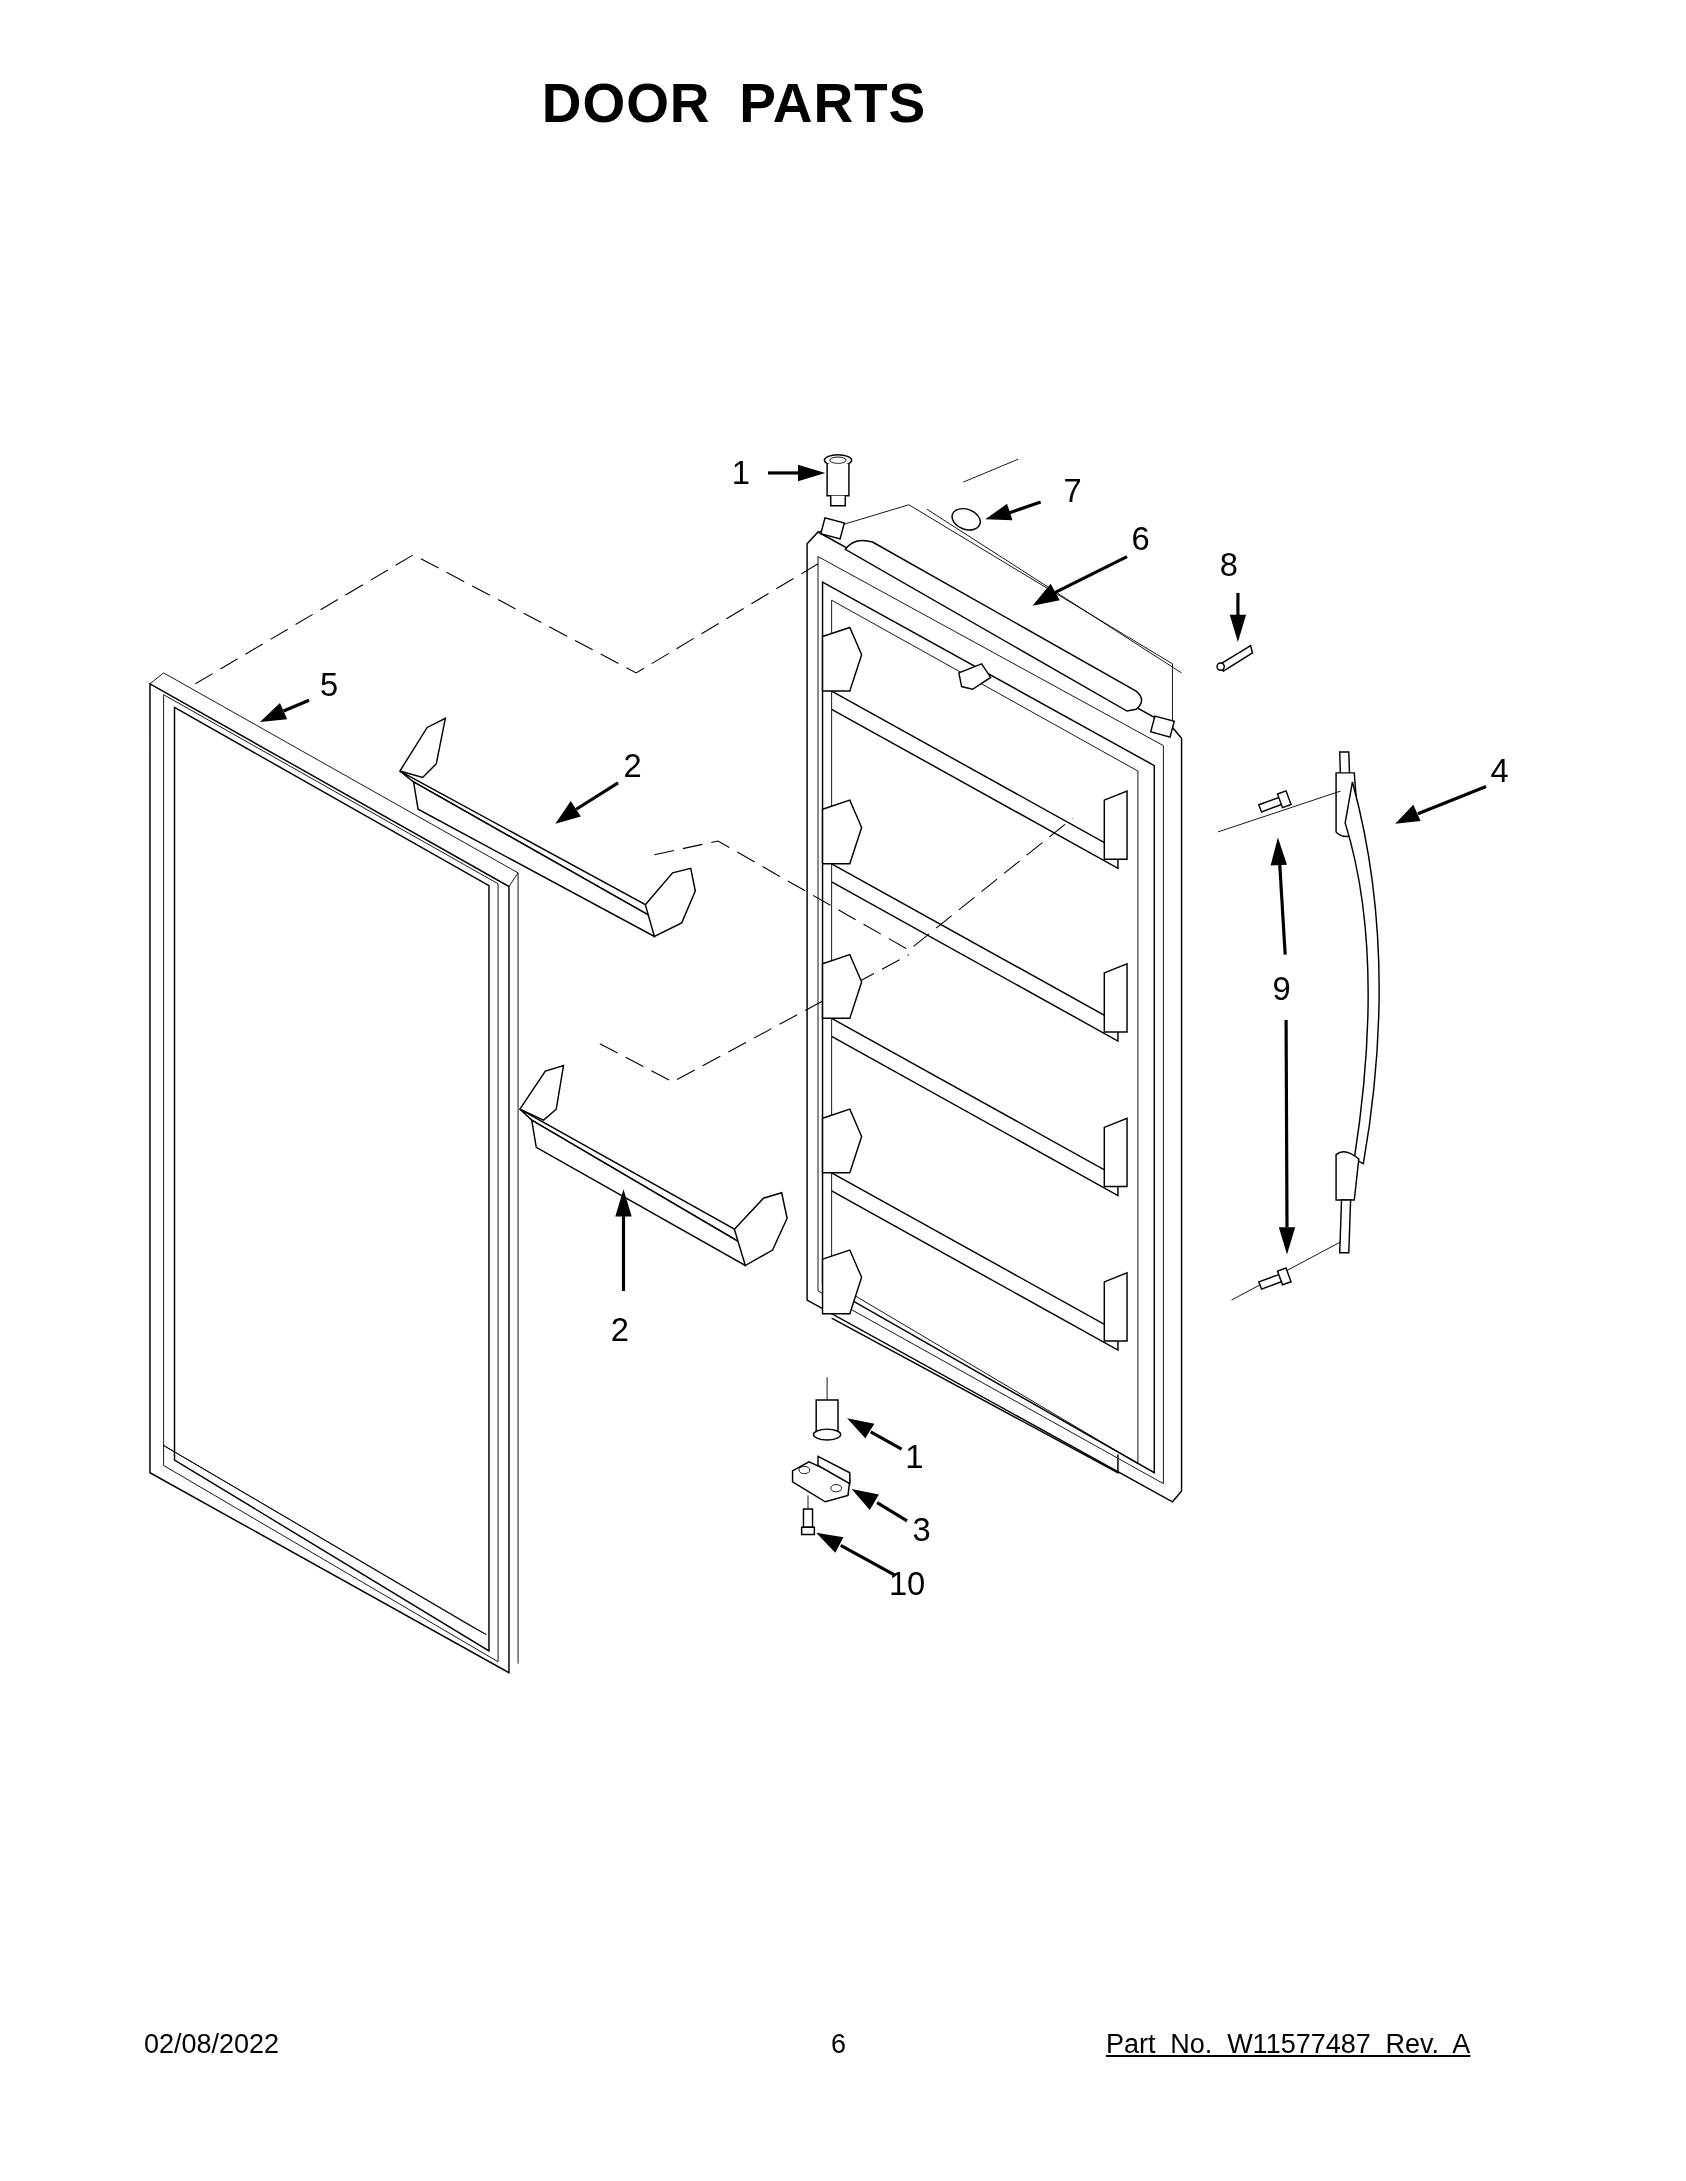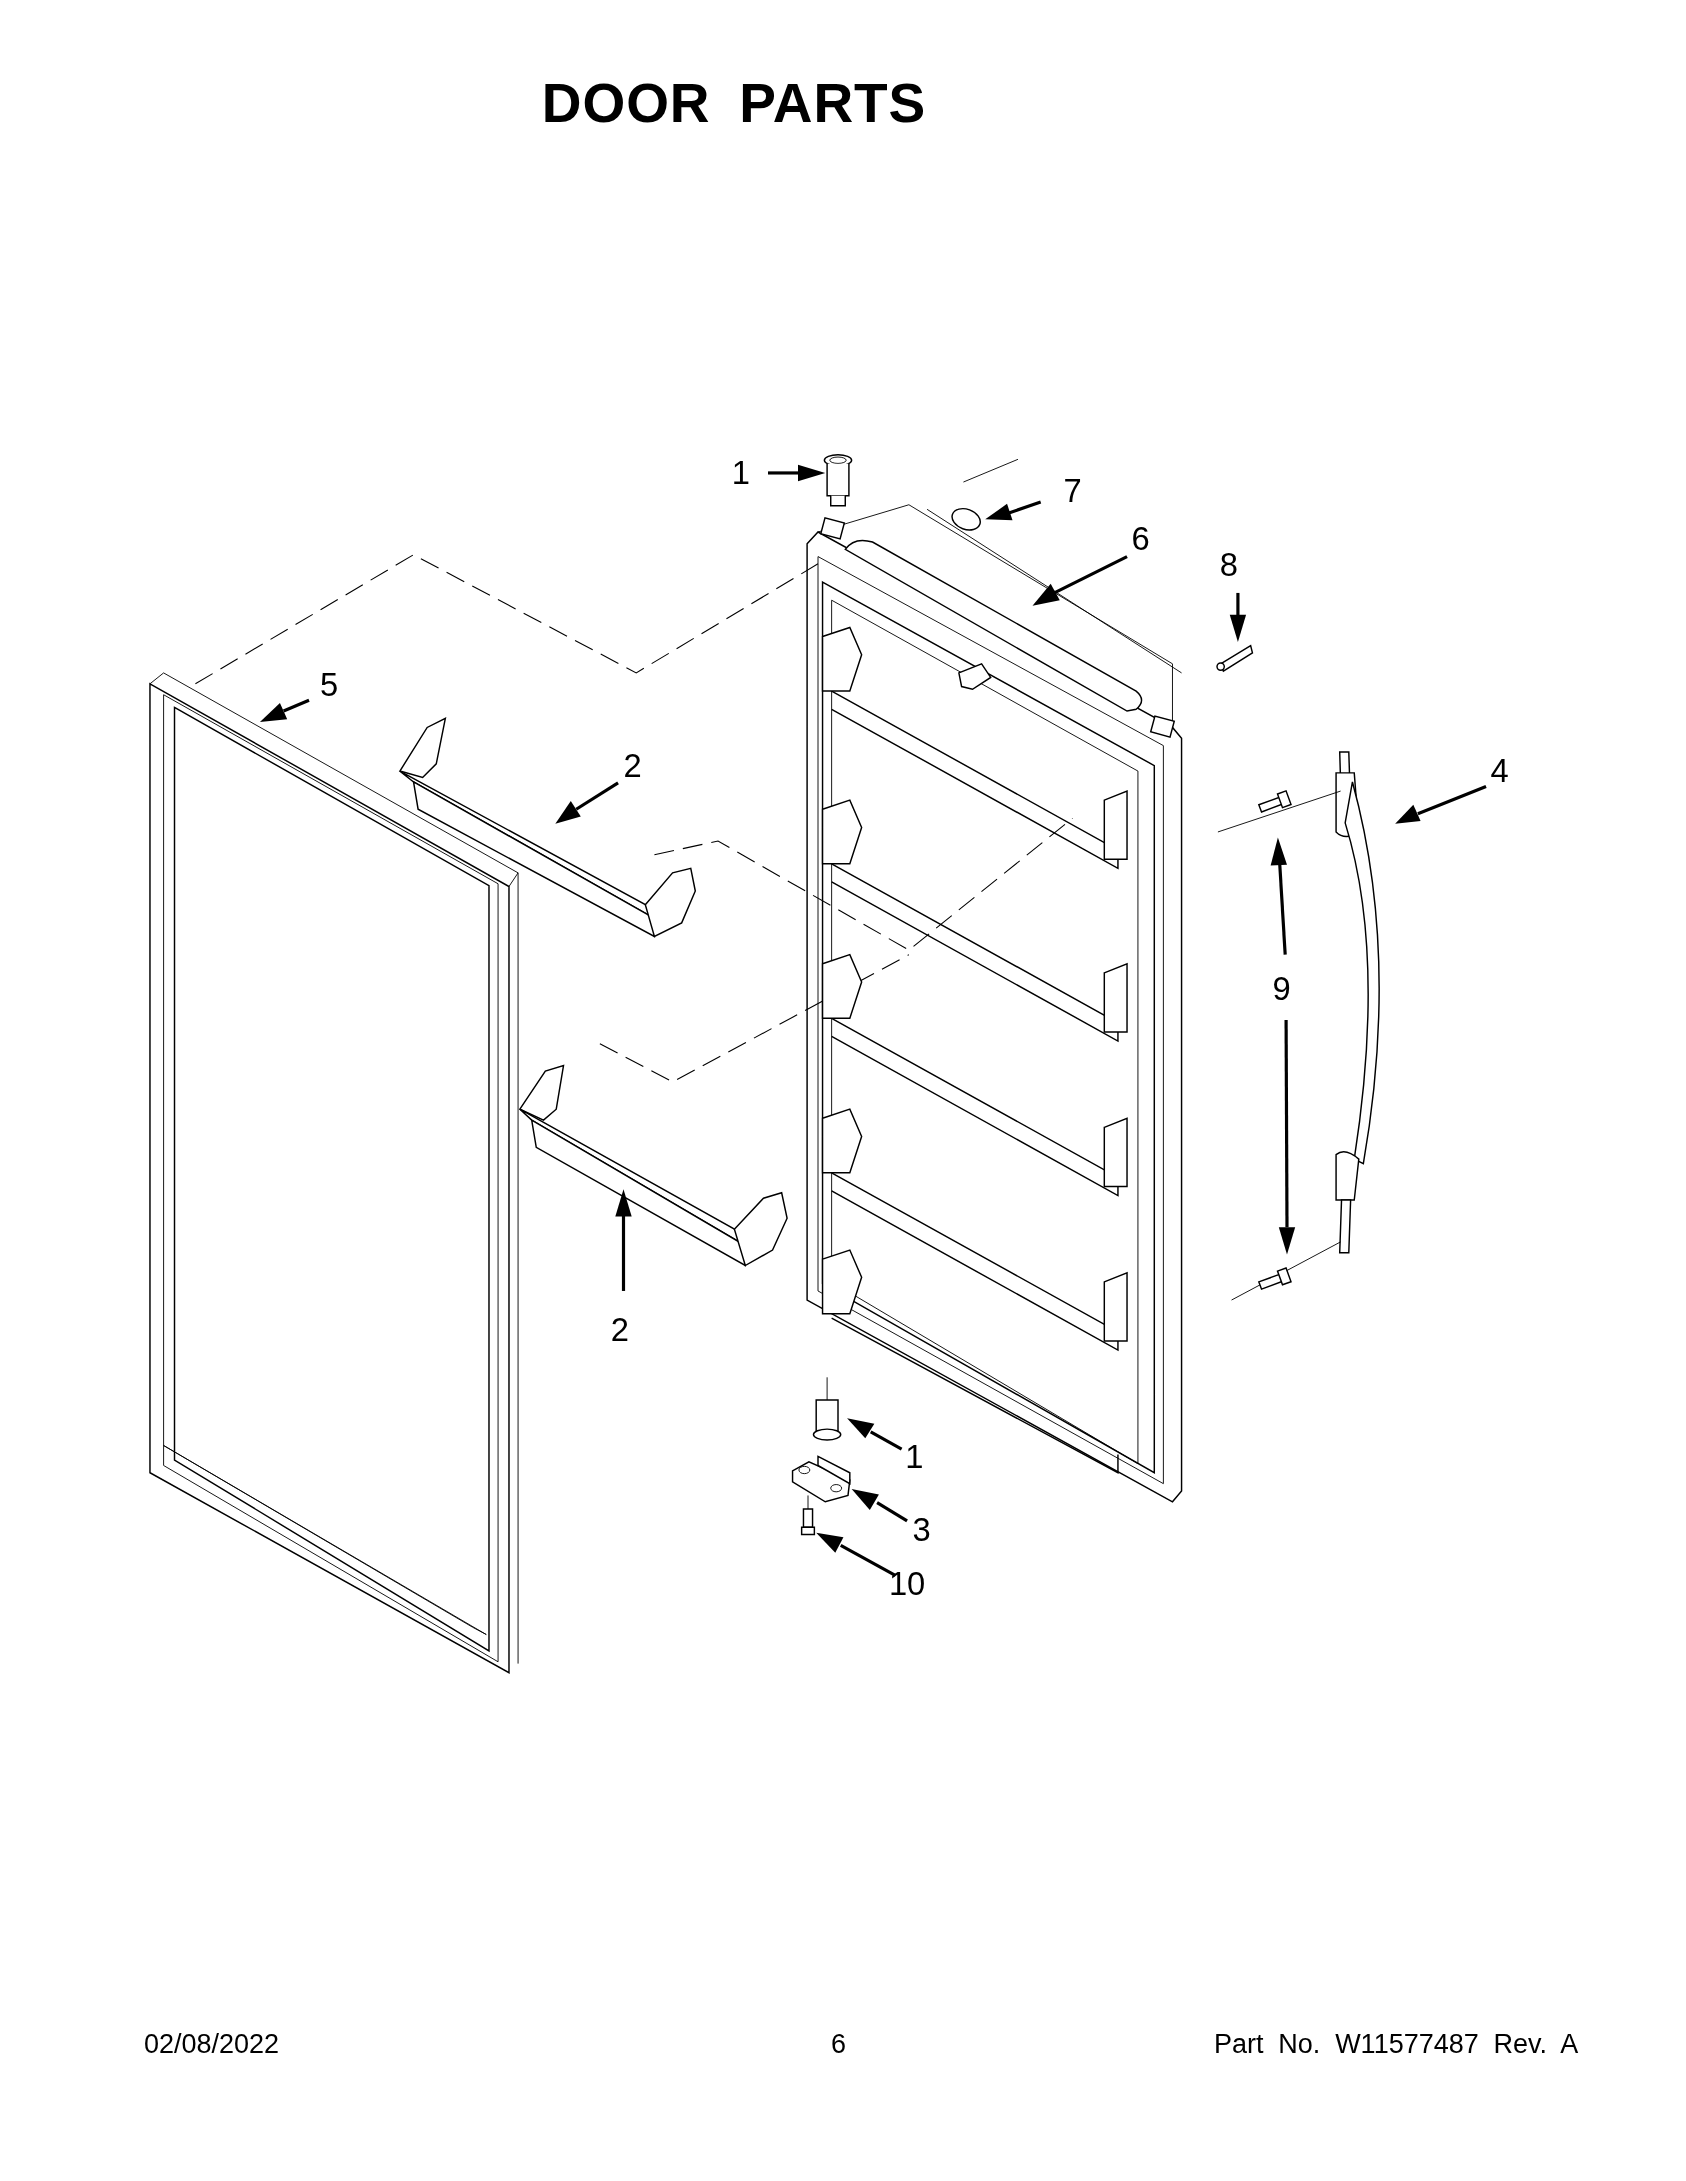--- a/index.html
+++ b/index.html
@@ -3,21 +3,21 @@
 <meta charset="utf-8">
 <style>
   html, body { margin: 0; padding: 0; background: #ffffff; }
   body { width: 1686px; height: 2182px; position: relative; overflow: hidden;
          font-family: "Liberation Sans", sans-serif; color: #000; }
   .title { position: absolute; top: 71px; left: 0; width: 1468px; text-align: center;
            font-size: 55px; font-weight: bold; letter-spacing: 0.9px; word-spacing: 12.7px; }
   .footer { position: absolute; top: 2029px; font-size: 27px; }
   .f-date { left: 144px; }
   .f-page { left: 831px; }
-  .f-part { left: 1214px; word-spacing: 7.3px; }
+  .f-part { left: 1106px; word-spacing: 7.3px; text-decoration: underline; }
   svg.diagram { position: absolute; left: 0; top: 0; width: 1686px; height: 2182px; }
   .callout { font-family: "Liberation Sans", sans-serif; font-size: 36px; fill: #000; }
   .ln { fill: none; stroke: #000; stroke-width: 1.6; }
   .thin { fill: none; stroke: #000; stroke-width: 1; }
   .dash { fill: none; stroke: #000; stroke-width: 1.2; stroke-dasharray: 22 10; }
   .arr { stroke: #000; stroke-width: 3.5; fill: none; }
   .head { fill: #000; stroke: none; }
   .part { fill: #fff; stroke: #000; stroke-width: 1.6; }
 </style>
 </head>

